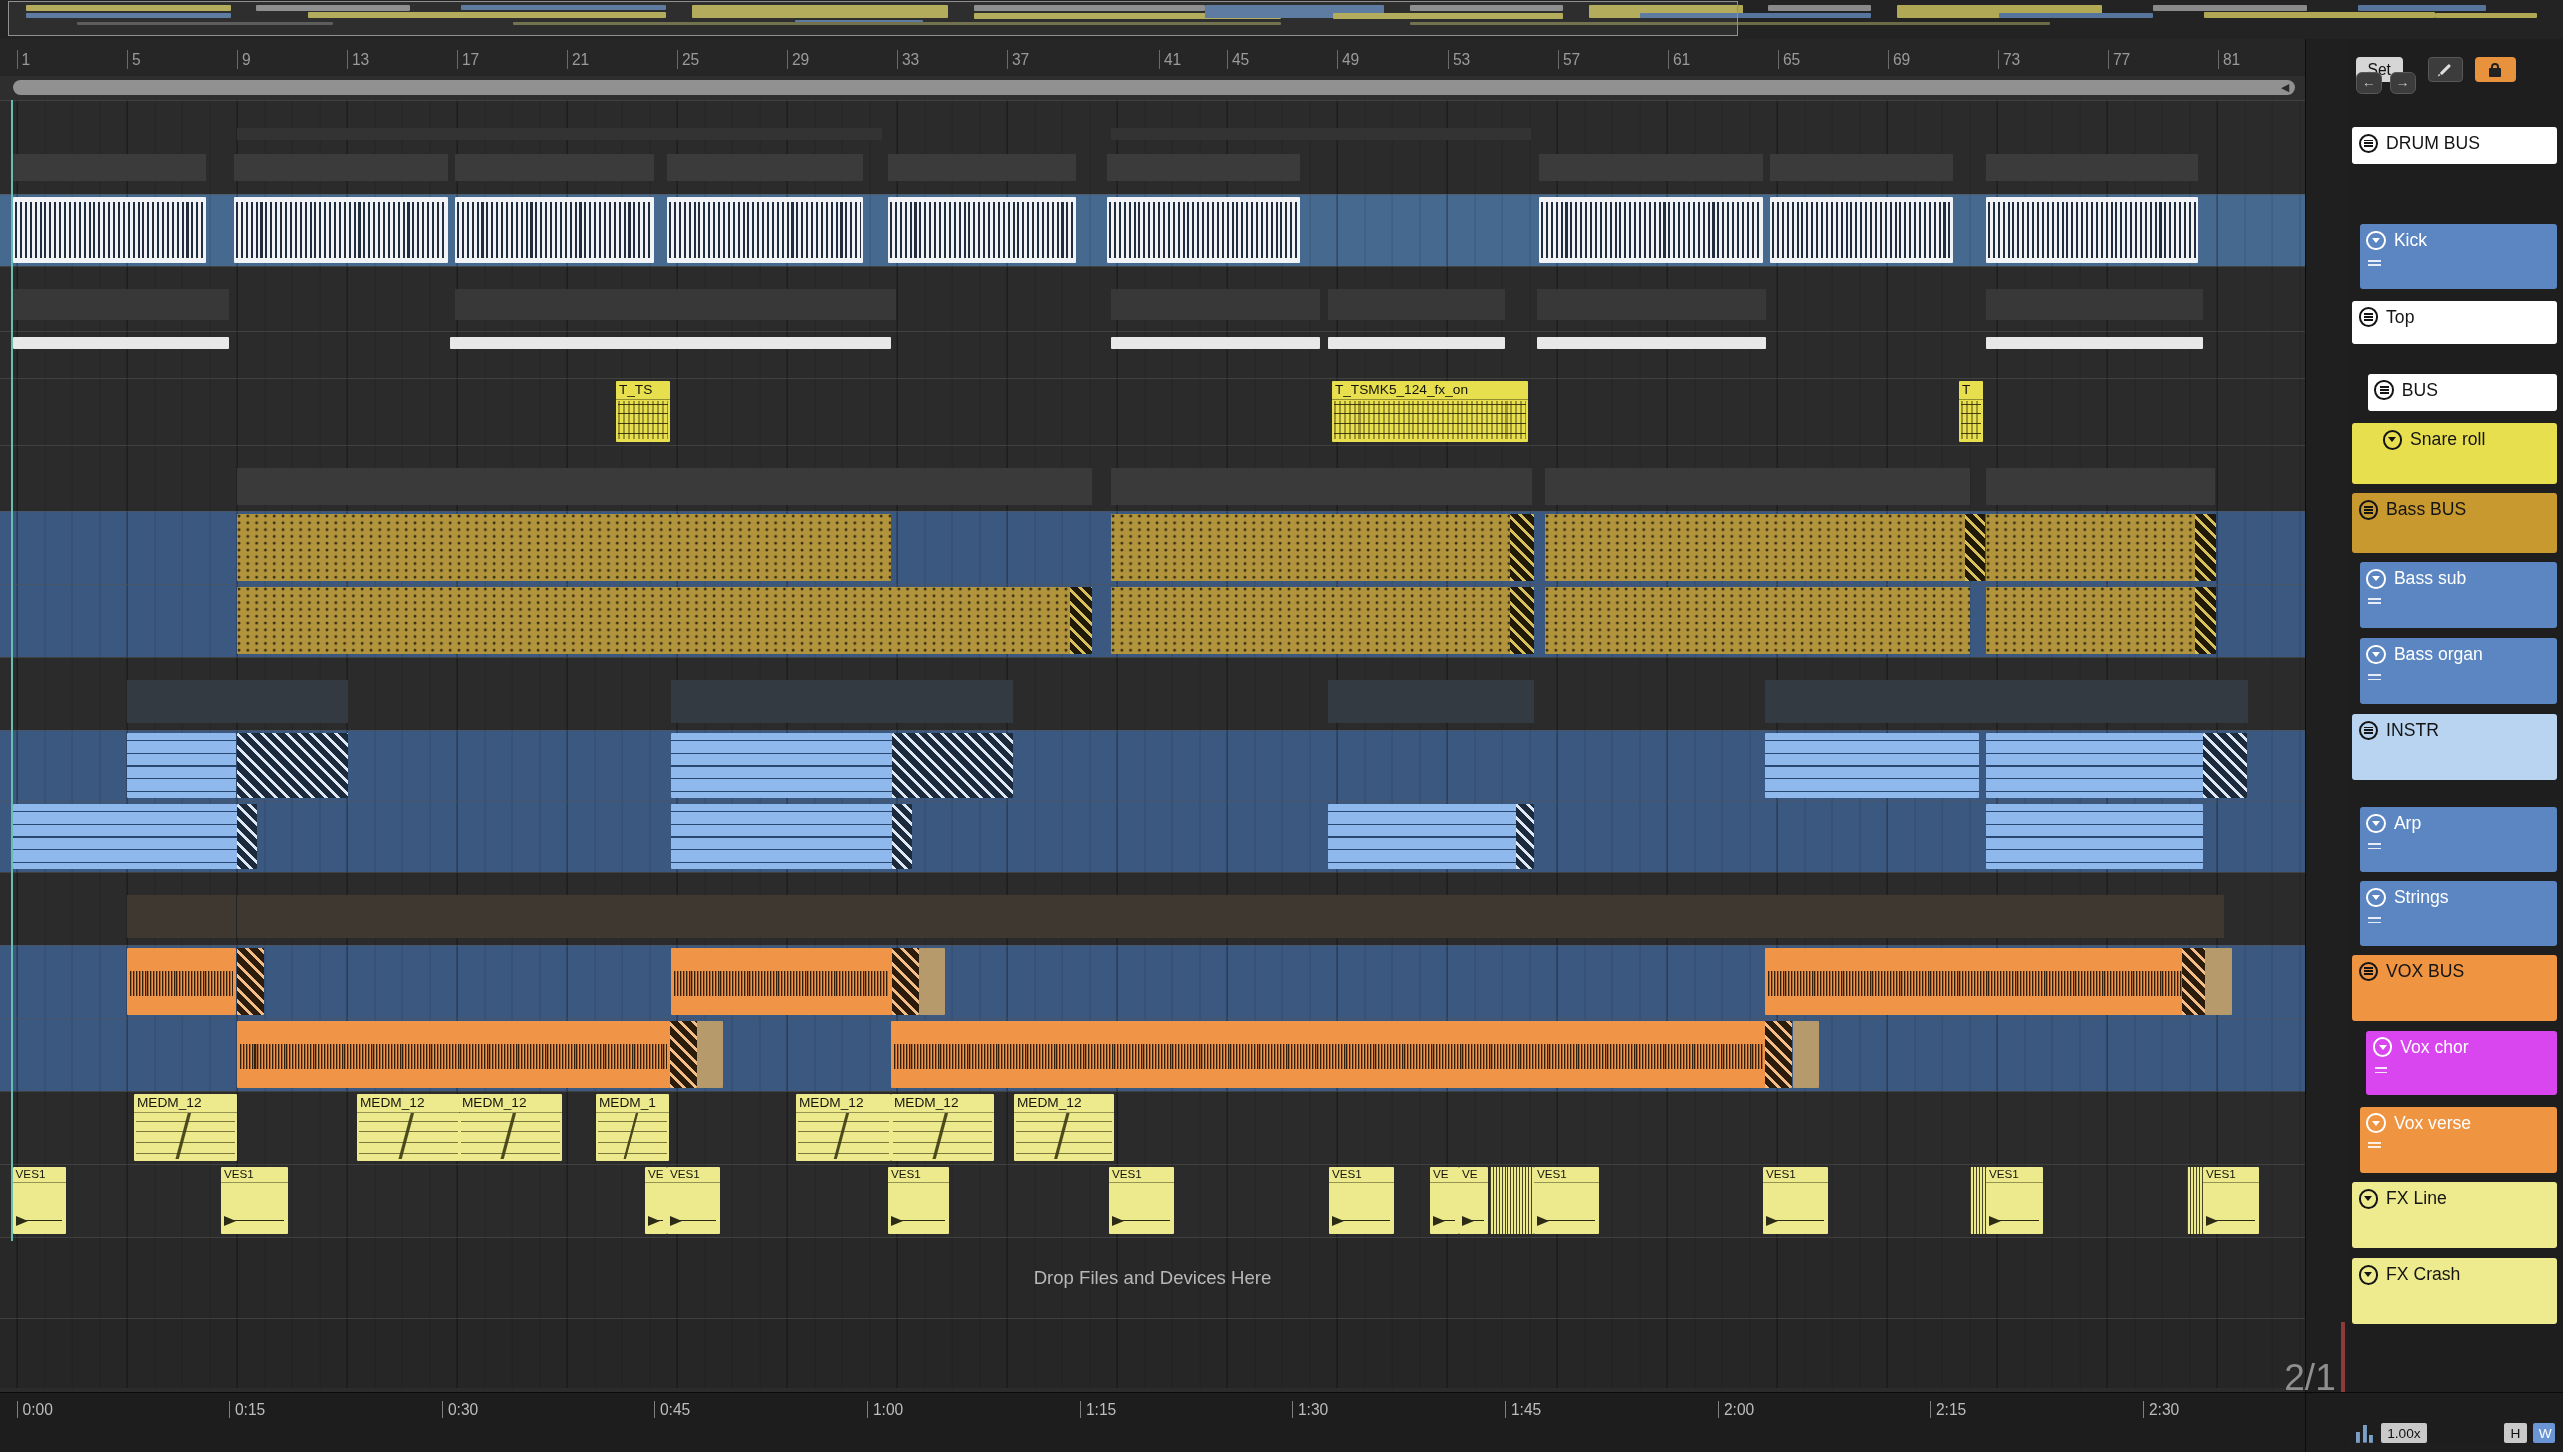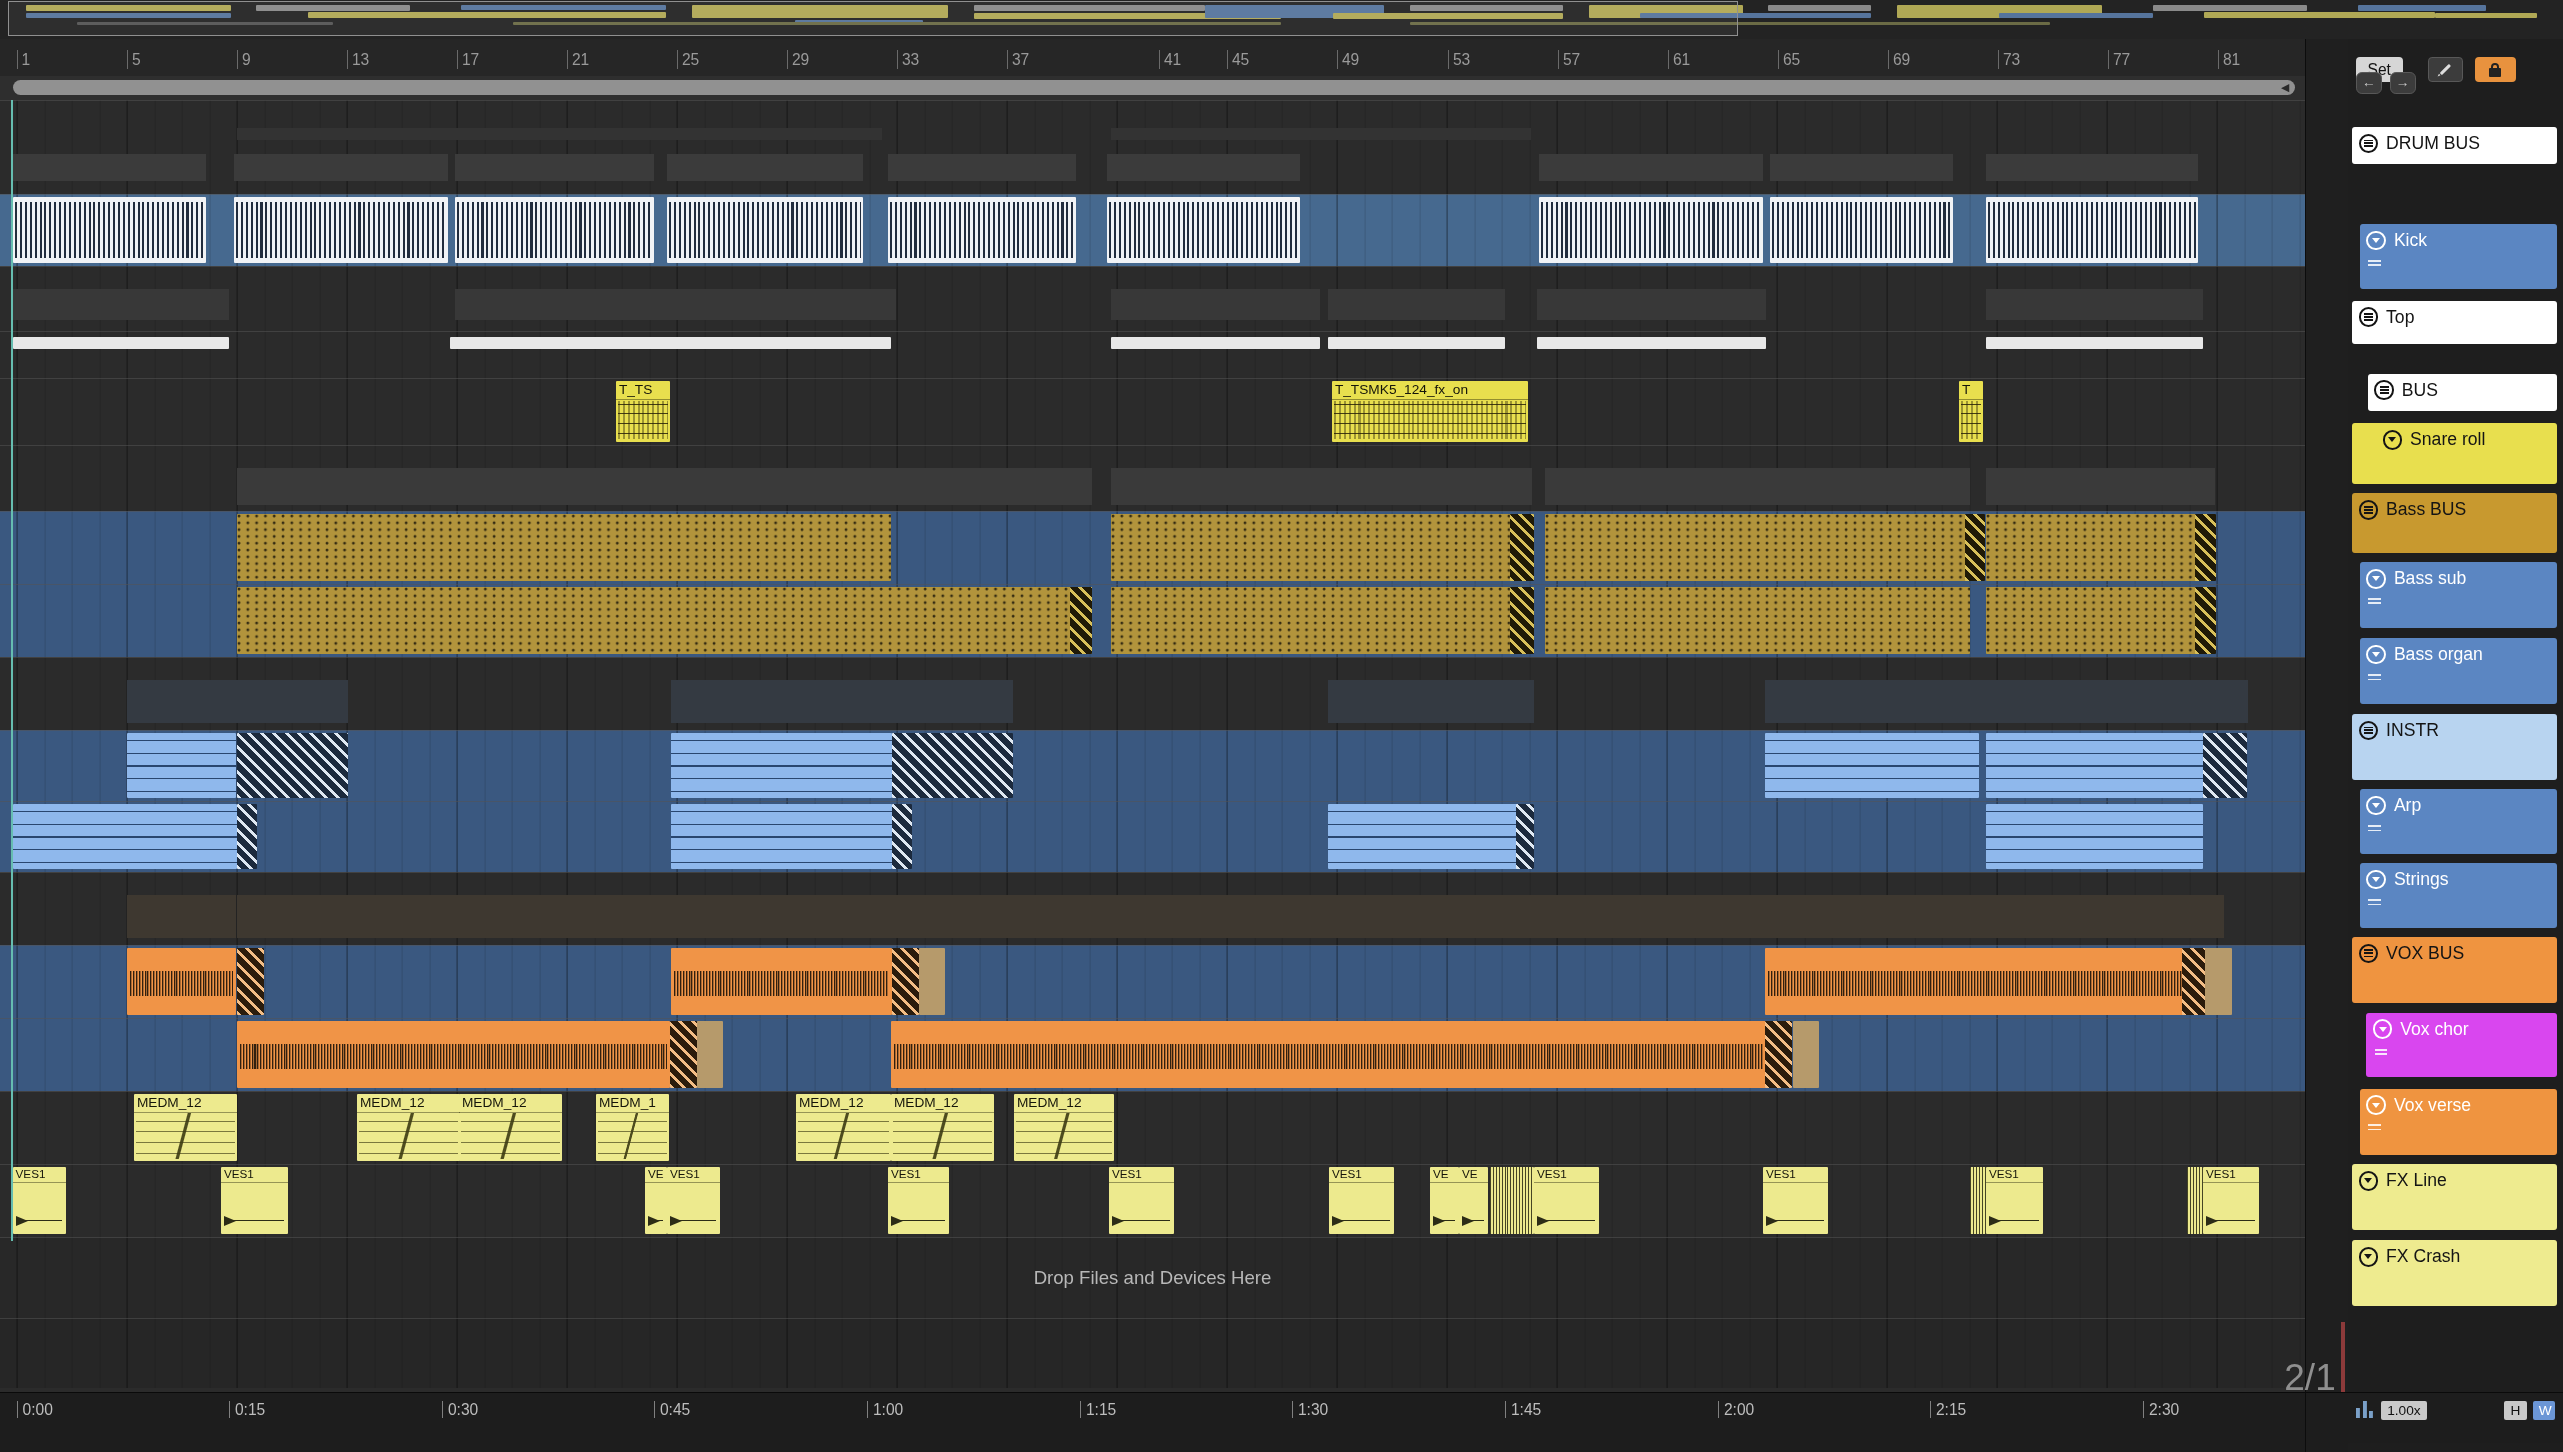--- a/index.html
+++ b/index.html
@@ -94,21 +94,21 @@
   .sb-head{height:33px;display:flex;align-items:center;gap:7.8px;padding:0 6.8px}
   .sb-name{font-size:17.6px;font-weight:500;white-space:nowrap;overflow:hidden}
   .cic{width:19.6px;height:19.6px;border:2px solid currentColor;border-radius:50%;flex:none;display:flex;
        align-items:center;justify-content:center;box-sizing:border-box}
   .gicon{width:8.8px;height:7.8px;background:repeating-linear-gradient(0deg,currentColor 0 1.5px,transparent 1.5px 3.1px)}
   .ticon{width:0;height:0;border-left:4.4px solid transparent;border-right:4.4px solid transparent;border-top:5.9px solid currentColor}
   .mini{margin:2px 0 0 8.8px;width:12.7px;height:6.8px;opacity:.85;
        background:repeating-linear-gradient(0deg,currentColor 0 1.5px,transparent 1.5px 4.4px)}
 
   #side-bottom{position:absolute;left:0;top:1353px;width:100%;height:51px;background:#1d1d1d;border-top:1px solid #0a0a0a;
-       display:flex;align-items:flex-start;padding:7.8px 7.8px 0;box-sizing:border-box;gap:5.9px}
+       display:flex;align-items:flex-end;padding:7.8px 7.8px 0;box-sizing:border-box;gap:5.9px}
   .meter{width:19.6px;height:17.6px;background:
        linear-gradient(#7aa0c8,#7aa0c8) 0 100%/3.9px 10.8px no-repeat,
        linear-gradient(#7aa0c8,#7aa0c8) 6.8px 100%/3.9px 17.6px no-repeat,
        linear-gradient(#7aa0c8,#7aa0c8) 13.7px 100%/3.9px 7.8px no-repeat;cursor:pointer}
   .btn-zoom{height:19.6px;padding:0 5.9px;background:#c9c9c9;border:none;border-radius:2px;font-size:13.7px;color:#111;
        font-family:inherit;cursor:pointer}
   .flex-sp{flex:1}
   .btn-h{width:22.5px;height:19.6px;background:#c9c9c9;border:none;border-radius:2px;font-size:13.7px;color:#111;
        font-family:inherit;cursor:pointer}
   .btn-w{width:22.5px;height:19.6px;background:#6b96d6;border:none;border-radius:2px;font-size:13.7px;color:#fff;
@@ -562,21 +562,21 @@
         <div class="sb-box" style="margin-left: 3.9px; margin-top: 2.9px; height: 66px; background: rgb(184, 212, 240); color: rgb(20, 20, 20);">
           <div class="sb-head">
             <span class="cic">
               <div class="gicon"></div>
             </span>
             <span class="sb-name">INSTR</span>
           </div>
         </div>
       </div>
       <div class="sb-row" style="height: 71px;">
-        <div class="sb-box" style="margin-left: 11.7px; margin-top: 2px; height: 65px; background: rgb(91, 134, 194); color: rgb(255, 255, 255);">
+        <div class="sb-box" style="margin-left: 11.7px; margin-top: 20px; height: 65px; background: rgb(91, 134, 194); color: rgb(255, 255, 255);">
           <div class="sb-head">
             <span class="cic">
               <div class="ticon"></div>
             </span>
             <span class="sb-name">Arp</span>
           </div>
           <div class="mini"></div>
         </div>
       </div>
       <div class="sb-row" style="height: 71px;">

